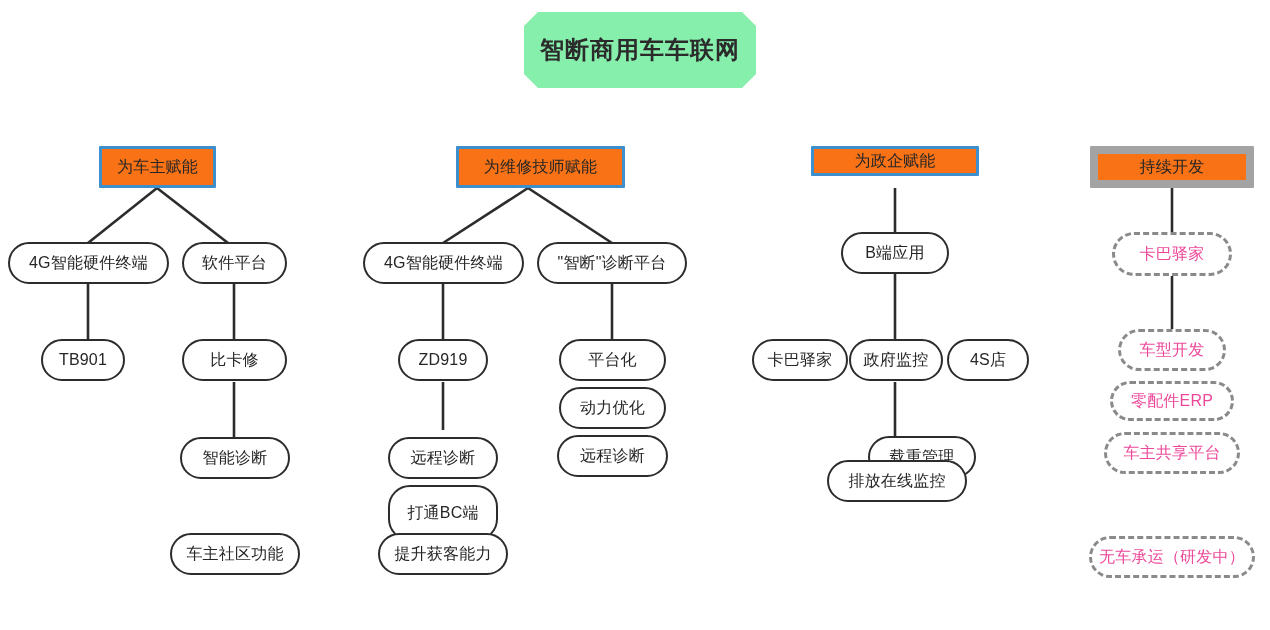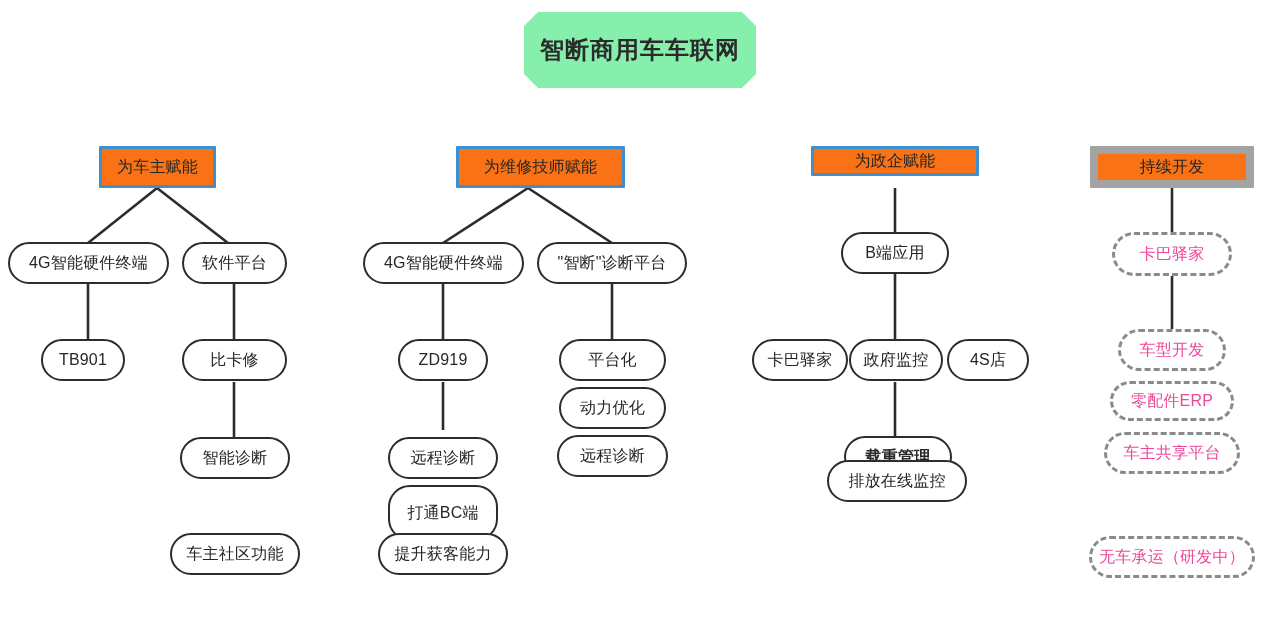--- a/index.html
+++ b/index.html
@@ -135,21 +135,21 @@
   <div class="node hdr" style="left:811px;top:146px;width:168px;height:30px;">为政企赋能</div>
 
   <div class="node pill" style="left:841px;top:232px;width:108px;height:42px;">B端应用</div>
 
   <div class="node pill" style="left:752px;top:339px;width:96px;height:42px;">卡巴驿家</div>
 
   <div class="node pill" style="left:849px;top:339px;width:94px;height:42px;">政府监控</div>
 
   <div class="node pill" style="left:947px;top:339px;width:82px;height:42px;">4S店</div>
 
-  <div class="node pill" style="left:844px;top:436px;width:108px;height:42px;font-weight:bold;">载重管理</div>
+  <div class="node pill" style="left:868px;top:436px;width:108px;height:42px;">载重管理</div>
 
   <div class="node pill" style="left:827px;top:460px;width:140px;height:42px;">排放在线监控</div>
 
   <div class="node hdr gray" style="left:1090px;top:146px;width:164px;height:42px;">持续开发</div>
 
   <div class="node pill dashed" style="left:1112px;top:232px;width:120px;height:44px;">卡巴驿家</div>
 
   <div class="node pill dashed" style="left:1118px;top:329px;width:108px;height:42px;">车型开发</div>
 
   <div class="node pill dashed" style="left:1110px;top:381px;width:124px;height:40px;">零配件ERP</div>

